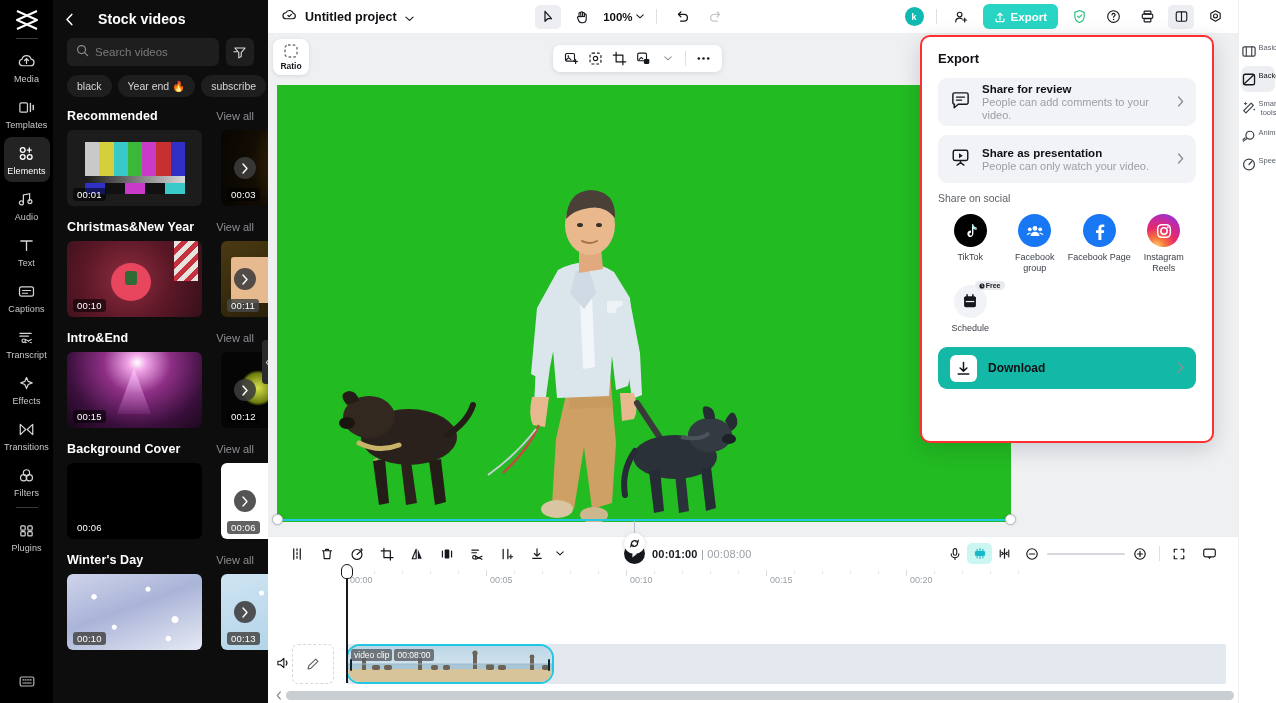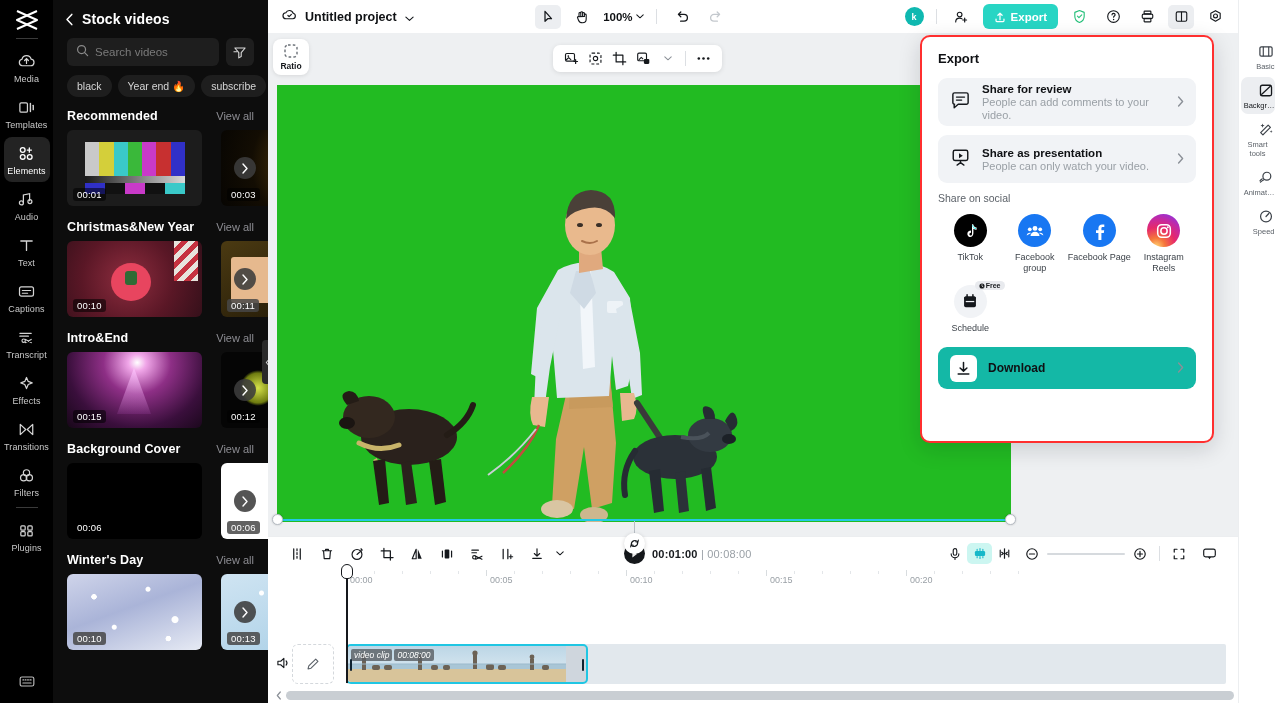--- a/index.html
+++ b/index.html
@@ -29,21 +29,21 @@
   .rail-item .ri-ico { width: 20px; height: 20px; display:flex; align-items:center; justify-content:center; }
   .rail-item .ri-lbl { font-size: 9px; color: #c9c9c9; line-height: 11px; letter-spacing: .1px; }
   .rail-item.active .ri-lbl { color: #ffffff; }
   .rail-bottom { position: absolute; bottom: 10px; left: 0; width: 53px; display:flex; justify-content:center; }
 
   
   .panel {
     width: 215px; flex: 0 0 215px; height: 703px; background: #0d0d0d;
     position: relative; overflow: hidden;
   }
-  .panel-head { display: flex; align-items: center; gap: 8px; padding: 11px 12px 6px; }
+  .panel-head { display: flex; align-items: center; gap: 24px; padding: 11px 12px 6px; }
   .panel-back { cursor: pointer; display:flex; align-items:center; }
   .panel-title { font-size: 14px; font-weight: 700; color: #ffffff; letter-spacing: .1px; }
   .search-row { display:flex; gap: 7px; padding: 5px 14px 0; align-items:center; }
   .search-box {
     flex: 1; height: 28px; background: #1e1e1e; border-radius: 6px;
     display:flex; align-items:center; gap:6px; padding: 0 9px;
   }
   .search-box input {
     background: transparent; border: none; outline: none; color: #d0d0d0;
     font-size: 11.5px; width: 100%; font-family: inherit;
@@ -139,43 +139,43 @@
   .tick.minor { height:3px; top:1px; background:#e3e6e9; }
   .rl { position:absolute; top:5px; font-size:9px; color:#9aa0a6; padding-left:4px; }
   .tracks { position:relative; margin-top:6px; }
   .trk-audio-ico { position:absolute; left:8px; top:62px; cursor:pointer; }
   .trk-edit {
     position:absolute; left:24px; top:50px; width:42px; height:40px; border:1px dashed #d4d8dc; border-radius:6px;
     display:flex;align-items:center;justify-content:center; cursor:pointer;
   }
   .trk-lane { position:absolute; left:78px; top:50px; right:12px; height:40px; background:#e2e8ed; border-radius:2px; }
   .clip {
-    position:absolute; left:78px; top:50px; width:242px; height:40px; border:2px solid #20c6e3; border-radius:5px;
-    overflow:hidden; cursor:pointer; background:#cfd6dd;font-style:italic;
+    position:absolute; left:78px; top:50px; width:208px; height:40px; border:2px solid #20c6e3; border-radius:14px;
+    overflow:hidden; cursor:pointer; background:#cfd6dd;
   }
   .clip-label {
     position:absolute; left:3px; top:3px; display:flex; gap:2px; z-index:4;
   }
   .clip-label span { background:rgba(90,95,100,.82); color:#fff; font-size:8.5px; padding:1px 3px; border-radius:2px; }
   .clip-grip { position:absolute; width:2px; height:12px; background:#0f2230; border-radius:1px; top:13px; z-index:5;}
   .playhead { position:absolute; left:78px; top:0; width:1.6px; height:113px; background:#15181c; z-index:12; }
   .playhead-knob {
     position:absolute; left:-5.2px; top:-6px; width:12px; height:15px; background:#fff; border:1.6px solid #15181c;
     border-radius:6px 6px 5px 5px; cursor:grab;
   }
   .hscroll { position:absolute; left:0; bottom:2px; width:100%; height:11px; display:flex; align-items:center; padding:0 4px; }
   .hsc-arrow { width:14px; display:flex;align-items:center;justify-content:center;cursor:pointer; }
   .hsc-track { flex:1; height:9px; background:#c9ced3; border-radius:5px; }
 
   
   .rrail {
     width: 38px; flex: 0 0 38px; height:703px; background:#fff; border-left:1px solid #eceef0;
     display:flex; flex-direction:column; align-items:center; padding-top: 38px; gap:2px;
   }
-  .rr-item { width:34px; padding:5px 0 4px; border-radius:7px; display:flex;flex-direction:column;align-items:flex-end;gap:2px;cursor:pointer;}
+  .rr-item { width:34px; padding:5px 0 4px; border-radius:7px; display:flex;flex-direction:row;align-items:flex-start;gap:2px;cursor:pointer;}
   .rr-item.active { background:#eceef1; }
   .rr-lbl { font-size:7.5px; color:#5c6269; text-align:center; line-height:9px; max-width:34px; }
   .rr-ico { width:17px;height:17px;display:flex;align-items:center;justify-content:center; }
 
   
   .export-pop {
     position: absolute; left: 928px; top: 35px; width: 294px; height: 408px;
     background: #fff; border: 2px solid #ff2f2f; border-radius: 10px;
     box-shadow: 0 6px 22px rgba(15,20,30,.16); z-index: 40; padding: 14px 16px 0;
   }

